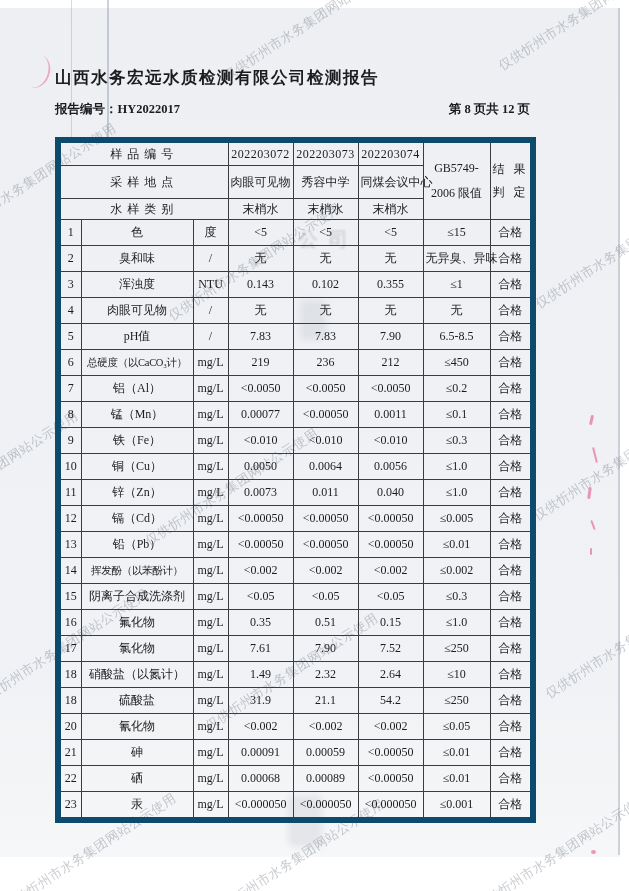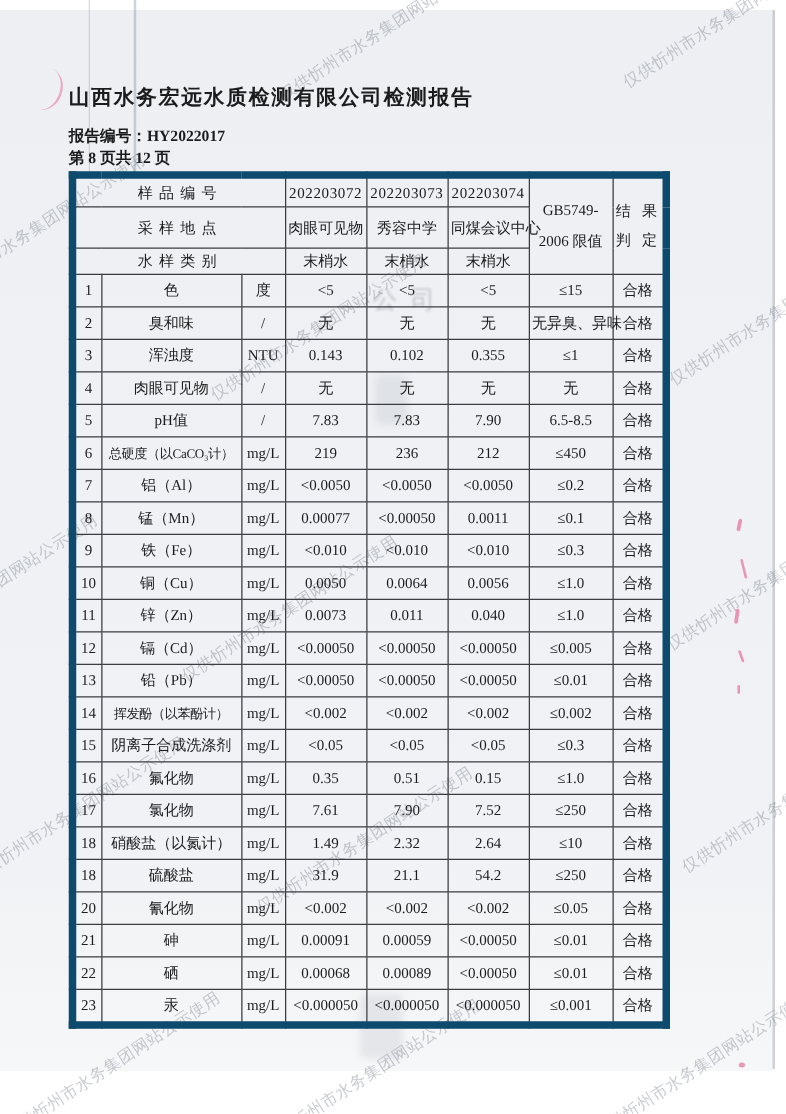--- a/index.html
+++ b/index.html
@@ -21,21 +21,21 @@
   .ghost{position:absolute;left:298px;top:226px;font-size:20px;letter-spacing:10px;
          color:rgba(150,152,164,.48);filter:blur(1px);}
   .blob{position:absolute;background:rgba(168,173,186,.22);filter:blur(3px);border-radius:6px;}
   .pink{position:absolute;background:rgba(228,87,138,.60);border-radius:2px;}
   .pink-arc{position:absolute;left:22px;top:54px;width:26px;height:34px;border:none;
             border-right:2px solid rgba(233,100,145,.5);border-radius:50%;transform:rotate(18deg);}
 
   .title{position:absolute;left:55px;top:67px;width:475px;text-align:left;
          font-size:16.5px;font-weight:700;letter-spacing:1.5px;}
   .meta{position:absolute;left:55px;top:101px;width:475px;display:flex;
-        justify-content:space-between;font-size:12.5px;font-weight:600;flex-direction:column;}
+        justify-content:space-between;font-size:12.5px;font-weight:600;}
 
   table.report{position:absolute;left:55px;top:137px;width:475px;border-collapse:collapse;
         table-layout:fixed;font-size:12px;}
   table.report td{border:1px solid #3b3b40;text-align:center;padding:0 2px;height:25px;
         overflow:visible;white-space:nowrap;}
   table.report{border:6px solid #0c4a6e;}
   td.hlabel{letter-spacing:5px;}
   td.hsample{letter-spacing:.5px;}
   td.loc-wrap{white-space:normal;line-height:1.25;padding:2px 6px;}
   tr.hr-a td{height:22px;}

